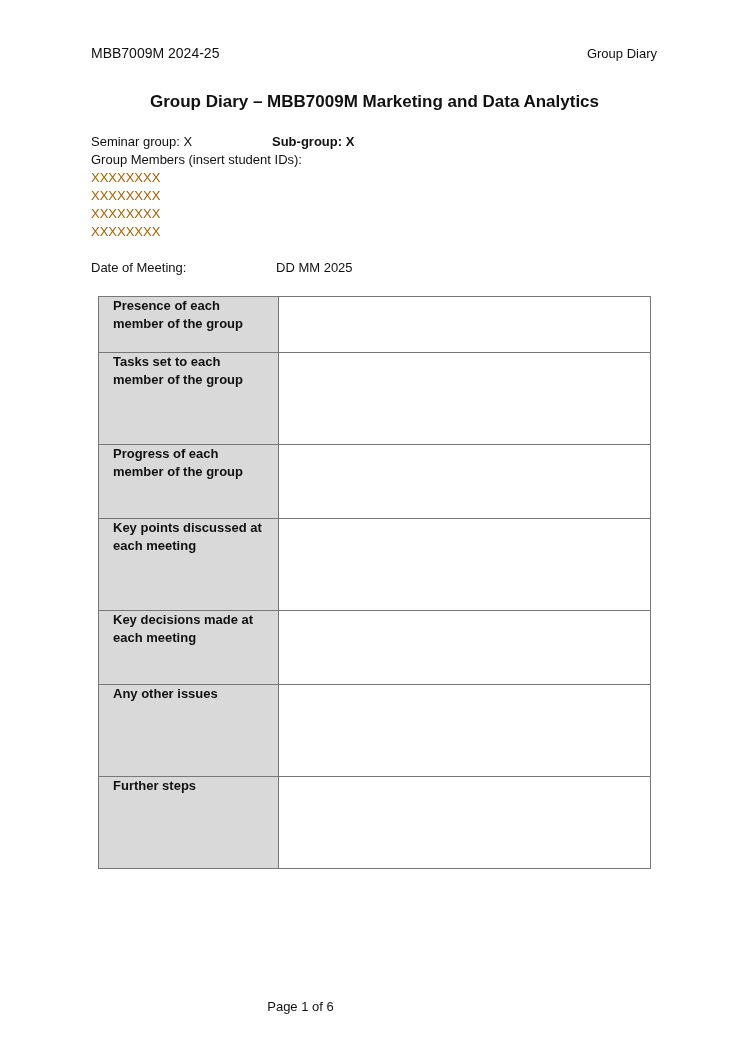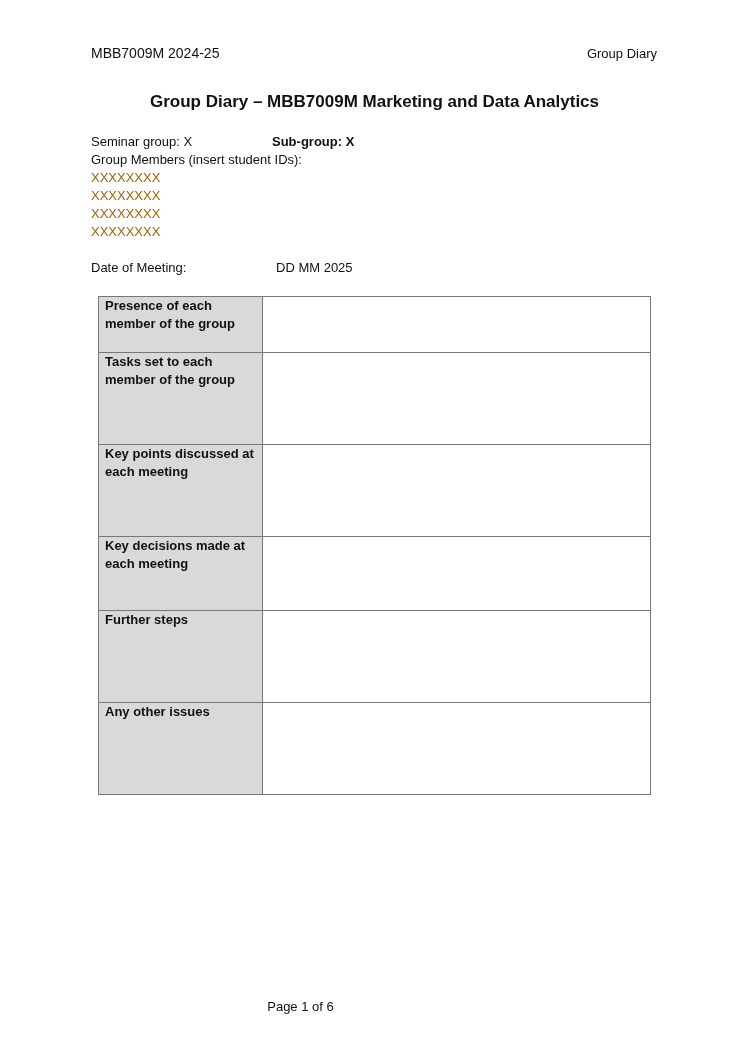--- a/index.html
+++ b/index.html
@@ -20,21 +20,21 @@
   .member { color: #a16207; }
   .date-row { position: absolute; left: 91px; top: 260px; font-size: 13px; }
   .date-val { position: absolute; left: 185px; top: 0; white-space: nowrap; }
   table.diary {
     position: absolute; left: 98px; top: 296px; width: 553px;
     border-collapse: collapse; font-size: 13px;
   }
   table.diary td { border: 1px solid #777; vertical-align: top; padding: 0; }
   td.label {
     width: 151px; background: #d9d9d9; font-weight: bold;
-    padding: 0 6px !important; line-height: 18px; margin-top: 29px;
+    padding: 0 14px !important; line-height: 18px; margin-top: 29px;
   }
   td.cell { background: #ffffff; }
   .footer {
     position: absolute; left: 0; width: 601px; top: 999px;
     text-align: center; font-size: 13px;
   }
 </style>
 </head>
 <body>
 
@@ -65,34 +65,38 @@
 <table class="diary">
   <tbody>
       <tr style="height:56px;">
     <td class="label">Presence of each member of the group</td>
     <td class="cell"></td>
   </tr>
   <tr style="height:92px;">
     <td class="label">Tasks set to each member of the group</td>
     <td class="cell"></td>
   </tr>
+  <tr style="height:74px;">
+    <td class="label">Progress of each member of the group</td>
+    <td class="cell"></td>
+  </tr>
   <tr style="height:92px;">
     <td class="label">Key points discussed at each meeting</td>
     <td class="cell"></td>
   </tr>
   <tr style="height:74px;">
     <td class="label">Key decisions made at each meeting</td>
     <td class="cell"></td>
   </tr>
   <tr style="height:92px;">
-    <td class="label">Further steps</td>
+    <td class="label">Any other issues</td>
     <td class="cell"></td>
   </tr>
   <tr style="height:92px;">
-    <td class="label">Any other issues</td>
+    <td class="label">Further steps</td>
     <td class="cell"></td>
   </tr>
 </tbody>
   </table>
 
 <div class="footer">
   <span>Page </span><span class="b">1</span><span> of </span><span class="b">6</span>
 </div>
 
 </body></html>

